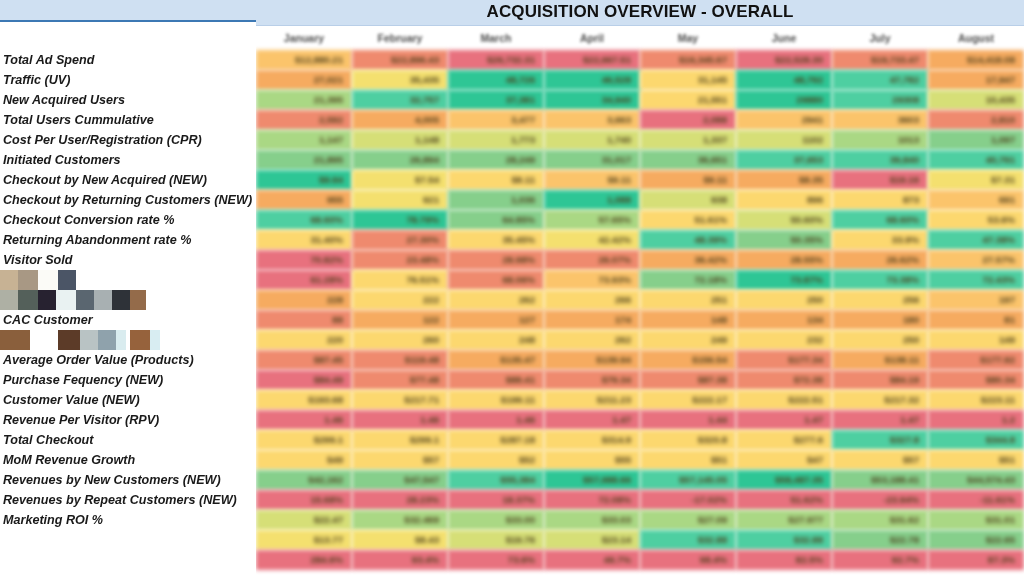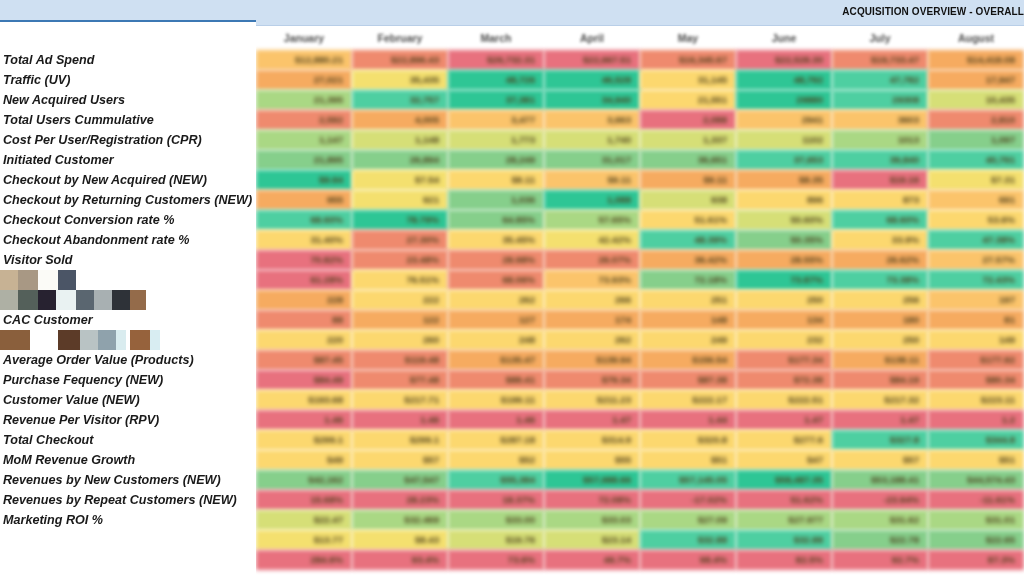--- a/index.html
+++ b/index.html
@@ -37,22 +37,22 @@
     width: 768px; height: 26px;
     background: #cfe0f2;
     border-bottom: 1px solid #b9cfe8;
     box-sizing: border-box;
   }
   .report-title {
     position: absolute;
     left: 256px; top: 0;
     width: 768px; height: 24px;
     line-height: 24px;
-    text-align: right;
-    font-size: 10px;
+    text-align: center;
+    font-size: 17px;
     font-weight: bold;
     color: #111111;
     letter-spacing: 0.1px;
     white-space: nowrap;
   }
 
   
   .label-col {
     position: absolute;
     left: 0; top: 22px;
@@ -142,25 +142,25 @@
   <div class="report-title">ACQUISITION OVERVIEW - OVERALL</div>
 
   <div class="label-col">
     <div class="label-spacer"></div>
     <div id="label-list">
         <div class="row-label">Total Ad Spend</div>
         <div class="row-label">Traffic (UV)</div>
         <div class="row-label">New Acquired Users</div>
         <div class="row-label">Total Users Cummulative</div>
         <div class="row-label">Cost Per User/Registration (CPR)</div>
-        <div class="row-label">Initiated Customer</div>
+        <div class="row-label">Initiated Customers</div>
         <div class="row-label">Checkout by New Acquired (NEW)</div>
         <div class="row-label">Checkout by Returning Customers (NEW)</div>
         <div class="row-label">Checkout Conversion rate %</div>
-        <div class="row-label">Checkout Abandonment rate %</div>
+        <div class="row-label">Returning Abandonment rate %</div>
         <div class="row-label">Visitor Sold</div>
         <div class="redact">
           <span class="px" style="left: 0px; width: 18px; background: rgb(199, 178, 148);"></span>
           <span class="px" style="left: 18px; width: 20px; background: rgb(168, 152, 132);"></span>
           <span class="px" style="left: 38px; width: 20px; background: rgb(251, 251, 247);"></span>
           <span class="px" style="left: 58px; width: 18px; background: rgb(75, 85, 102);"></span>
           <span class="px" style="left: 76px; width: 22px; background: rgb(255, 255, 255);"></span>
         </div>
         <div class="redact">
           <span class="px" style="left: 0px; width: 18px; background: rgb(174, 176, 164);"></span>

